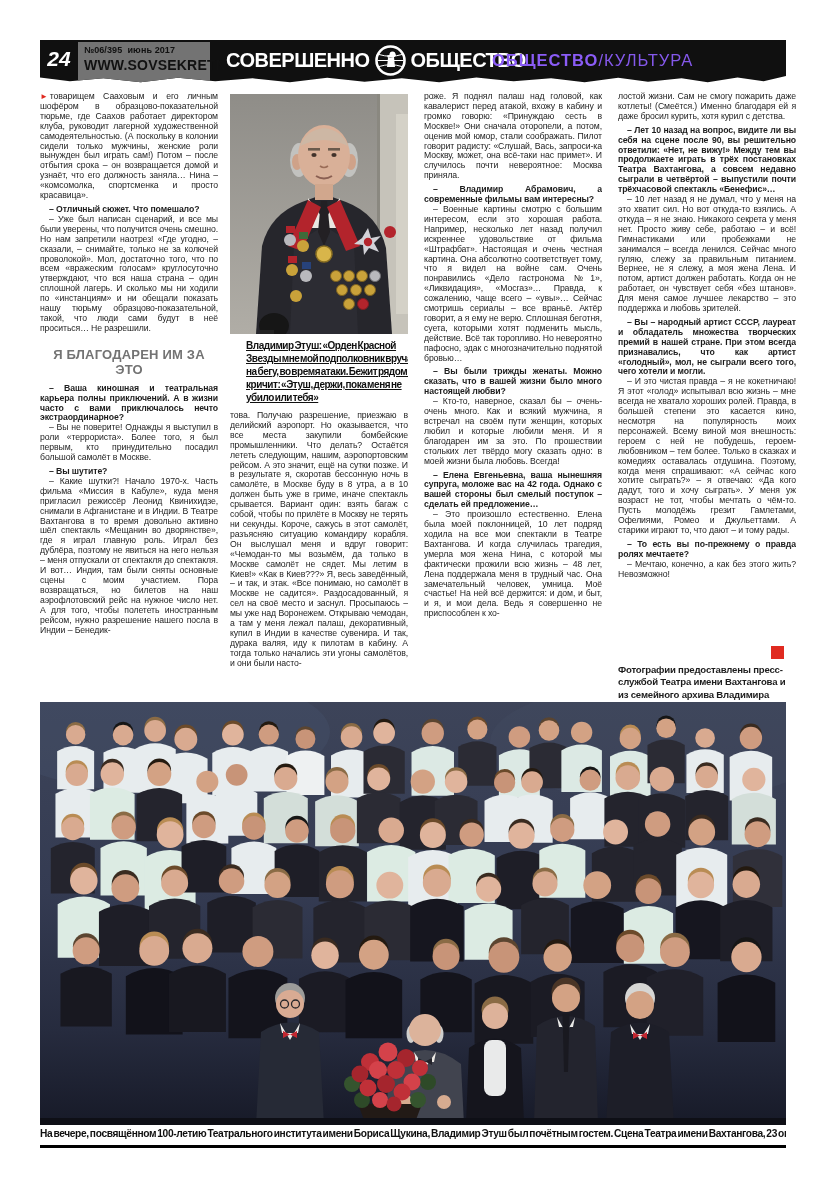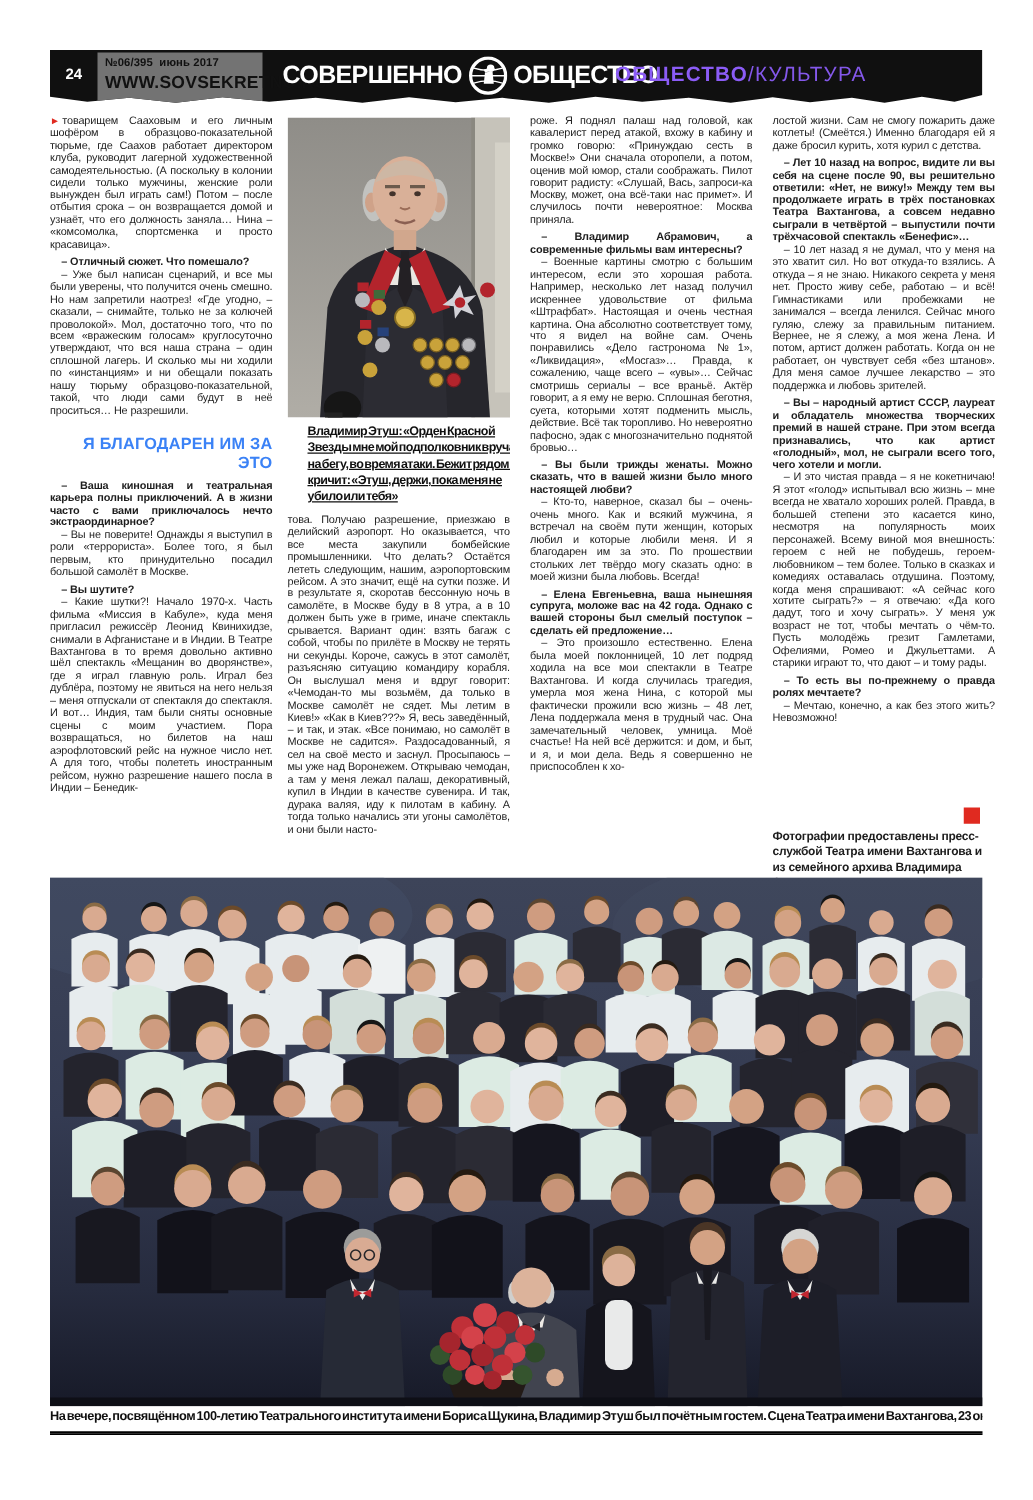--- a/index.html
+++ b/index.html
@@ -3,21 +3,21 @@
 <meta charset="utf-8">
 <style>
   html,body{margin:0;padding:0;background:#ffffff;}
   .page{position:relative;width:826px;height:1200px;background:#fff;overflow:hidden;
         font-family:"Liberation Sans", sans-serif;}
 
   
   .hdr{position:absolute;left:40px;top:40px;width:746px;height:44px;background:#101010;
        clip-path:polygon(0 0,100% 0,100% 82%,97% 94%,93.5% 85%,89.5% 96%,86% 87%,81.5% 95%,77.5% 86%,73% 96%,68.5% 87%,63.5% 94%,58.5% 85%,53.5% 96%,48.5% 87%,43.5% 95%,38.5% 86%,33.5% 96%,28.5% 87%,23.5% 94%,18.5% 86%,13.5% 96%,8.5% 87%,4% 94%,0 85%);}
   .hdr .pagenum{position:absolute;left:0;top:0;width:38px;height:38px;color:#fff;
-       font-size:12px;font-weight:bold;text-align:center;line-height:38px;}
+       font-size:21px;font-weight:bold;text-align:center;line-height:38px;font-style:italic;}
   .issue-box{position:absolute;left:38px;top:2px;width:132px;height:41px;background:#737373;
        padding:3px 6px;box-sizing:border-box;}
   .issue-line{font-size:9px;font-weight:bold;color:#111;letter-spacing:.1px;}
   .site-line{font-size:14px;font-weight:bold;color:#111;letter-spacing:.2px;margin-top:2px;}
   .logo{position:absolute;left:186px;top:5px;display:flex;align-items:center;gap:5px;color:#fff;}
   .logo .lw{font-size:20px;font-weight:bold;letter-spacing:-.5px;}
   .logo svg{display:block;}
   .section{position:absolute;left:452px;top:11px;color:#8b5cf6;font-size:16.5px;letter-spacing:1px;}
   .section b{font-weight:bold;}
   .section span{font-weight:normal;opacity:.95;}
@@ -25,22 +25,22 @@
   
   .col{position:absolute;top:92px;width:178px;font-size:8.7px;line-height:9.9px;
        letter-spacing:-.1px;text-align:justify;color:#1d1d1d;overflow:hidden;}
   .col-1{left:40px;height:606px;}
   .col-2{left:230px;height:606px;}
   .col-3{left:424px;height:608px;}
   .col-4{left:618px;height:560px;}
   .col p{margin:0;text-indent:9px;}
   .col p.cont{text-indent:0;}
   .col p.q{font-weight:bold;margin-top:4px;}
-  .kicker{font-size:13px;line-height:15px;font-weight:bold;color:#3b82f6;margin:13px 0 7px;
-          text-align:right;letter-spacing:.2px;}
+  .kicker{font-size:13px;line-height:15px;font-weight:bold;color:#737373;margin:13px 0 7px;
+          text-align:center;letter-spacing:.2px;}
   .cmark{color:#e02a20;font-size:8px;margin-right:2px;}
 
   
   .portrait{width:188px;margin:2px 0 0 0;}
   .portrait-frame{width:188px;height:240px;display:block;}
   .portrait-caption{font-weight:bold;font-size:10px;line-height:13px;letter-spacing:-.45px;
        word-spacing:-1.6px;color:#101010;text-align:left;margin:5px 0 7px 16px;text-decoration:underline;}
 
   
   .stage-wrap{position:absolute;left:40px;top:702px;width:746px;height:423px;}

